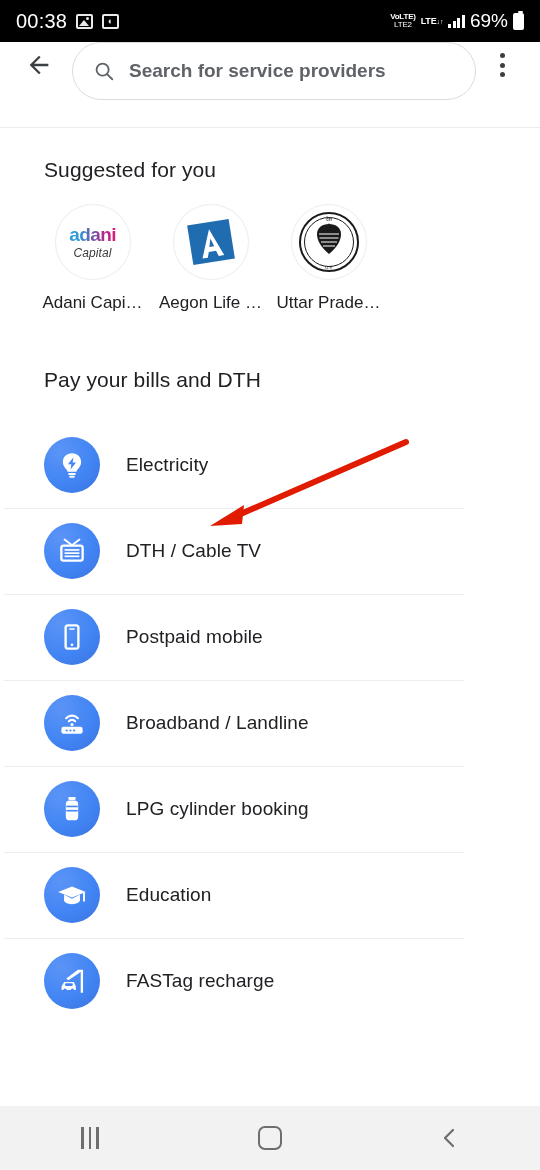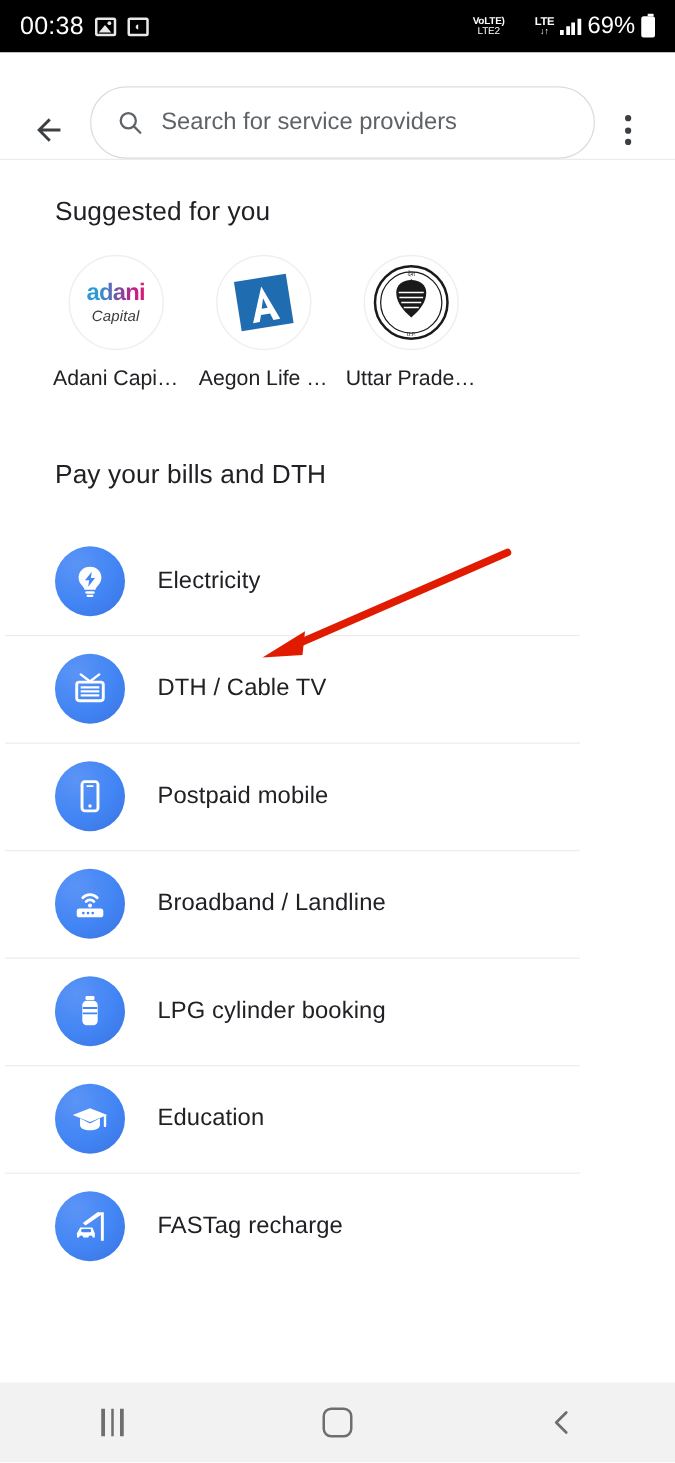--- a/index.html
+++ b/index.html
@@ -29,40 +29,41 @@
   .ic-photo:after{ content:""; position:absolute; right:2px; top:1px; width:3px; height:3px; background:#e9e9e9; border-radius:50%; }
 
   .ic-wifi-box{ width:17px; height:15px; border:2px solid #e9e9e9; border-radius:2px;
      display:flex; align-items:center; justify-content:center; }
   .ic-wifi-box span{ font-size:9px; line-height:1; color:#e9e9e9; }
 
   .volte{ display:flex; flex-direction:column; align-items:center; line-height:1; }
   .volte b{ font-size:8px; font-weight:700; letter-spacing:-.2px; }
   .volte i{ font-size:8px; font-weight:400; font-style:normal; letter-spacing:-.2px; }
 
-  .lte{ display:flex; flex-direction:column; align-items:center; line-height:1;margin-left:19px; }
+  .lte{ display:flex; flex-direction:row; align-items:center; line-height:1; }
   .lte b{ font-size:9px; font-weight:700; letter-spacing:-.2px; }
   .lte i{ font-size:7px; font-style:normal; }
 
   .sig{ display:flex; align-items:flex-end; gap:1.5px; height:13px; }
   .sig u{ display:block; width:3px; background:#ffffff; text-decoration:none; }
   .sig u:nth-child(1){ height:4px; }
   .sig u:nth-child(2){ height:7px; }
   .sig u:nth-child(3){ height:10px; }
   .sig u:nth-child(4){ height:13px; }
 
   .batt-pct{ font-size:19px; letter-spacing:0; }
   .batt{ width:11px; height:17px; border:2px solid #ffffff; border-radius:2px; position:relative; background:#ffffff; }
   .batt:before{ content:""; position:absolute; top:-4px; left:2.5px; width:5px; height:2.5px; background:#ffffff; border-radius:1px; }
 
   
   .appbar{
     position:absolute; top:42px; left:0; width:540px; height:86px;
-    background:#ffffff; display:flex; align-items:flex-end; padding:0 16px;
+    background:#ffffff; display:flex; align-items:flex-start; padding:0 16px;
     border-bottom:1px solid #ececec;
+    font-weight:bold;
   }
   .back-btn{ width:46px; height:46px; display:flex; align-items:center; justify-content:center; flex:0 0 auto; }
   .search-pill{
     flex:1 1 auto; height:58px; margin:0 4px 0 10px;
     border:1px solid #dadce0; border-radius:30px;
     display:flex; align-items:center; padding:0 20px; gap:14px;
     background:#ffffff;
   }
   .search-ph{ font-size:19px; color:#5f6368; }
   .kebab{ width:44px; height:46px; display:flex; flex-direction:column; align-items:center; justify-content:center; gap:4.5px; flex:0 0 auto; }

